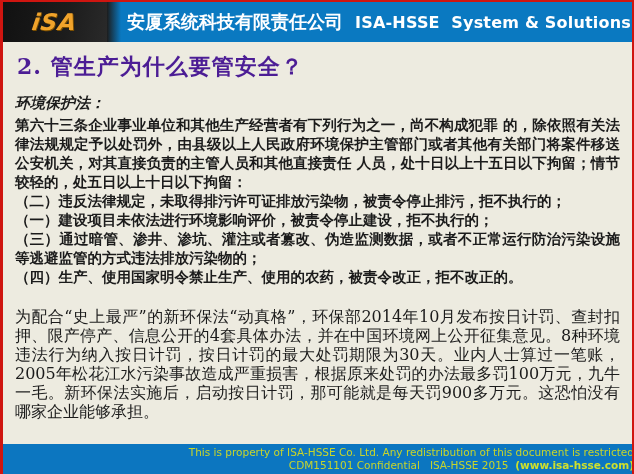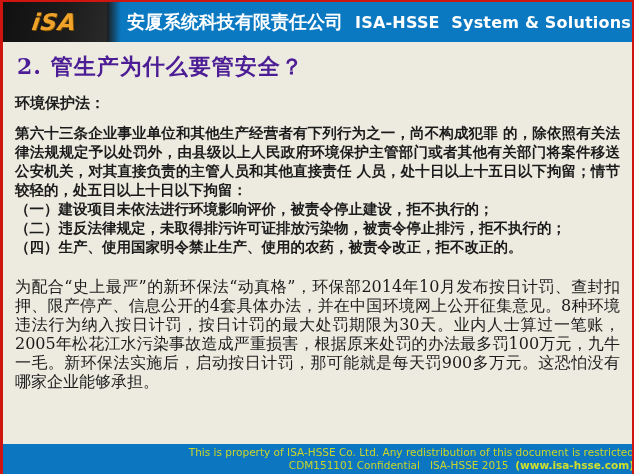--- a/index.html
+++ b/index.html
@@ -56,21 +56,22 @@
     color:#1b1b1b;
   }
   .page-title {
     font-size:22px; font-weight:600;
     letter-spacing:1px;
     margin:2px 0 12px 2px;
     color:#4c1d95;
   }
   .law-heading {
     font-size:15px; font-weight:bold;
-    margin-bottom:10px;
+    margin-bottom:2px;
+    font-style:italic;
   }
   .law-text, .law-item {
     font-size:14.5px; line-height:19px;
     text-align:justify;
     white-space:pre-wrap;
     font-weight:bold;
   }
   .commentary {
     margin-top:21px;
     font-size:16px; line-height:19px;
@@ -110,22 +111,23 @@
       <span class="company-en">ISA-HSSE  System &amp; Solutions Co. LTD</span>
     </div>
   </header>
 
   <main class="main">
     <h1 class="page-title">2. 管生产为什么要管安全？</h1>
 
     <section>
       <p class="law-heading">环境保护法：</p>
       <p class="law-text">第六十三条企业事业单位和其他生产经营者有下列行为之一，尚不构成犯罪 的，除依照有关法律法规规定予以处罚外，由县级以上人民政府环境保护主管部门或者其他有关部门将案件移送公安机关，对其直接负责的主管人员和其他直接责任 人员，处十日以上十五日以下拘留；情节较轻的，处五日以上十日以下拘留：</p>
+      <p class="law-item">（二）违反法律规定，未取得排污许可证排放污染物，被责令停止排污，拒不执行的；</p>
       <p class="law-item">（一）建设项目未依法进行环境影响评价，被责令停止建设，拒不执行的；</p>
-      <p class="law-item">（二）违反法律规定，未取得排污许可证排放污染物，被责令停止排污，拒不执行的；</p>
+      <p class="law-item">（三）通过暗管、渗井、渗坑、灌注或者篡改、伪造监测数据，或者不正常运行防治污染设施等逃避监管的方式违法排放污染物的；</p>
       <p class="law-item">（四）生产、使用国家明令禁止生产、使用的农药，被责令改正，拒不改正的。</p>
     </section>
 
     <p class="commentary">为配合“史上最严”的新环保法“动真格”，环保部2014年10月发布按日计罚、查封扣押、限产停产、信息公开的4套具体办法，并在中国环境网上公开征集意见。8种环境违法行为纳入按日计罚，按日计罚的最大处罚期限为30天。业内人士算过一笔账，2005年松花江水污染事故造成严重损害，根据原来处罚的办法最多罚100万元，九牛一毛。新环保法实施后，启动按日计罚，那可能就是每天罚900多万元。这恐怕没有哪家企业能够承担。</p>
   </main>
 
   <footer class="footer">
     <div class="footer-line1">This is property of ISA-HSSE Co. Ltd. Any redistribution of this document is restricted</div>
     <div class="footer-line2"><span>CDM151101 Confidential   ISA-HSSE 2015  </span><span class="footer-link">(www.isa-hsse.com)</span></div>
   </footer>

